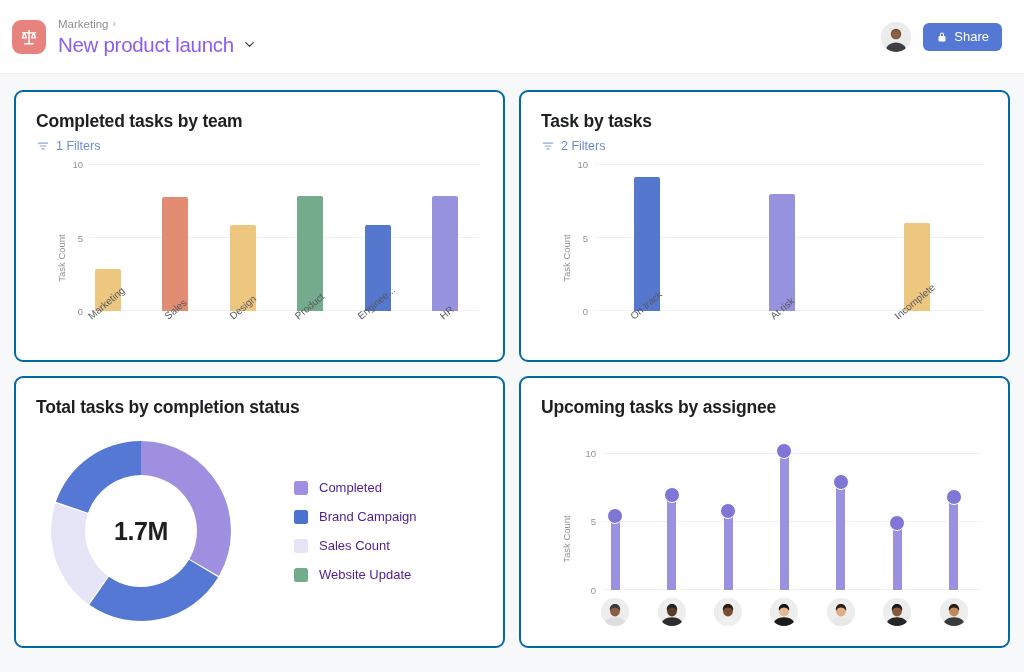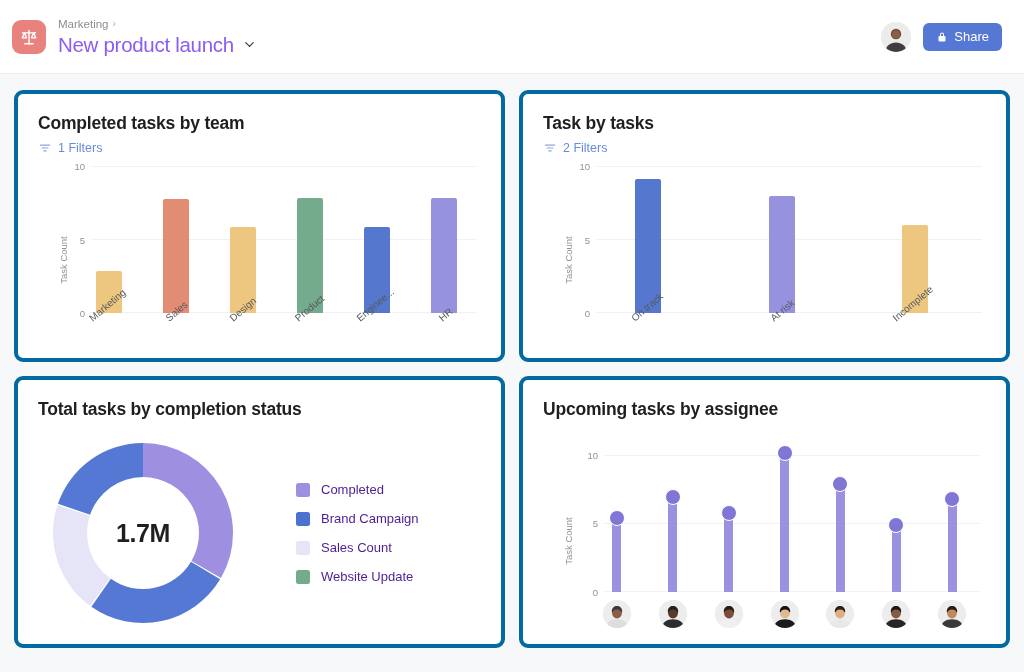--- a/index.html
+++ b/index.html
@@ -74,21 +74,21 @@
   
   .dashboard {
     padding: 16px 14px;
     display: grid;
     grid-template-columns: 1fr 1fr;
     grid-template-rows: 272px 272px;
     gap: 14px;
   }
   .card {
     background: #ffffff;
-    border: 4px solid #0369a1;
+    border: 2px solid #0369a1;
     border-radius: 9px;
     padding: 18px 20px 10px 20px;
     position: relative;
     overflow: hidden;
   }
   .card-title {
     font-size: 17.5px;
     font-weight: bold;
     color: #1d1f21;
     letter-spacing: -0.2px;

